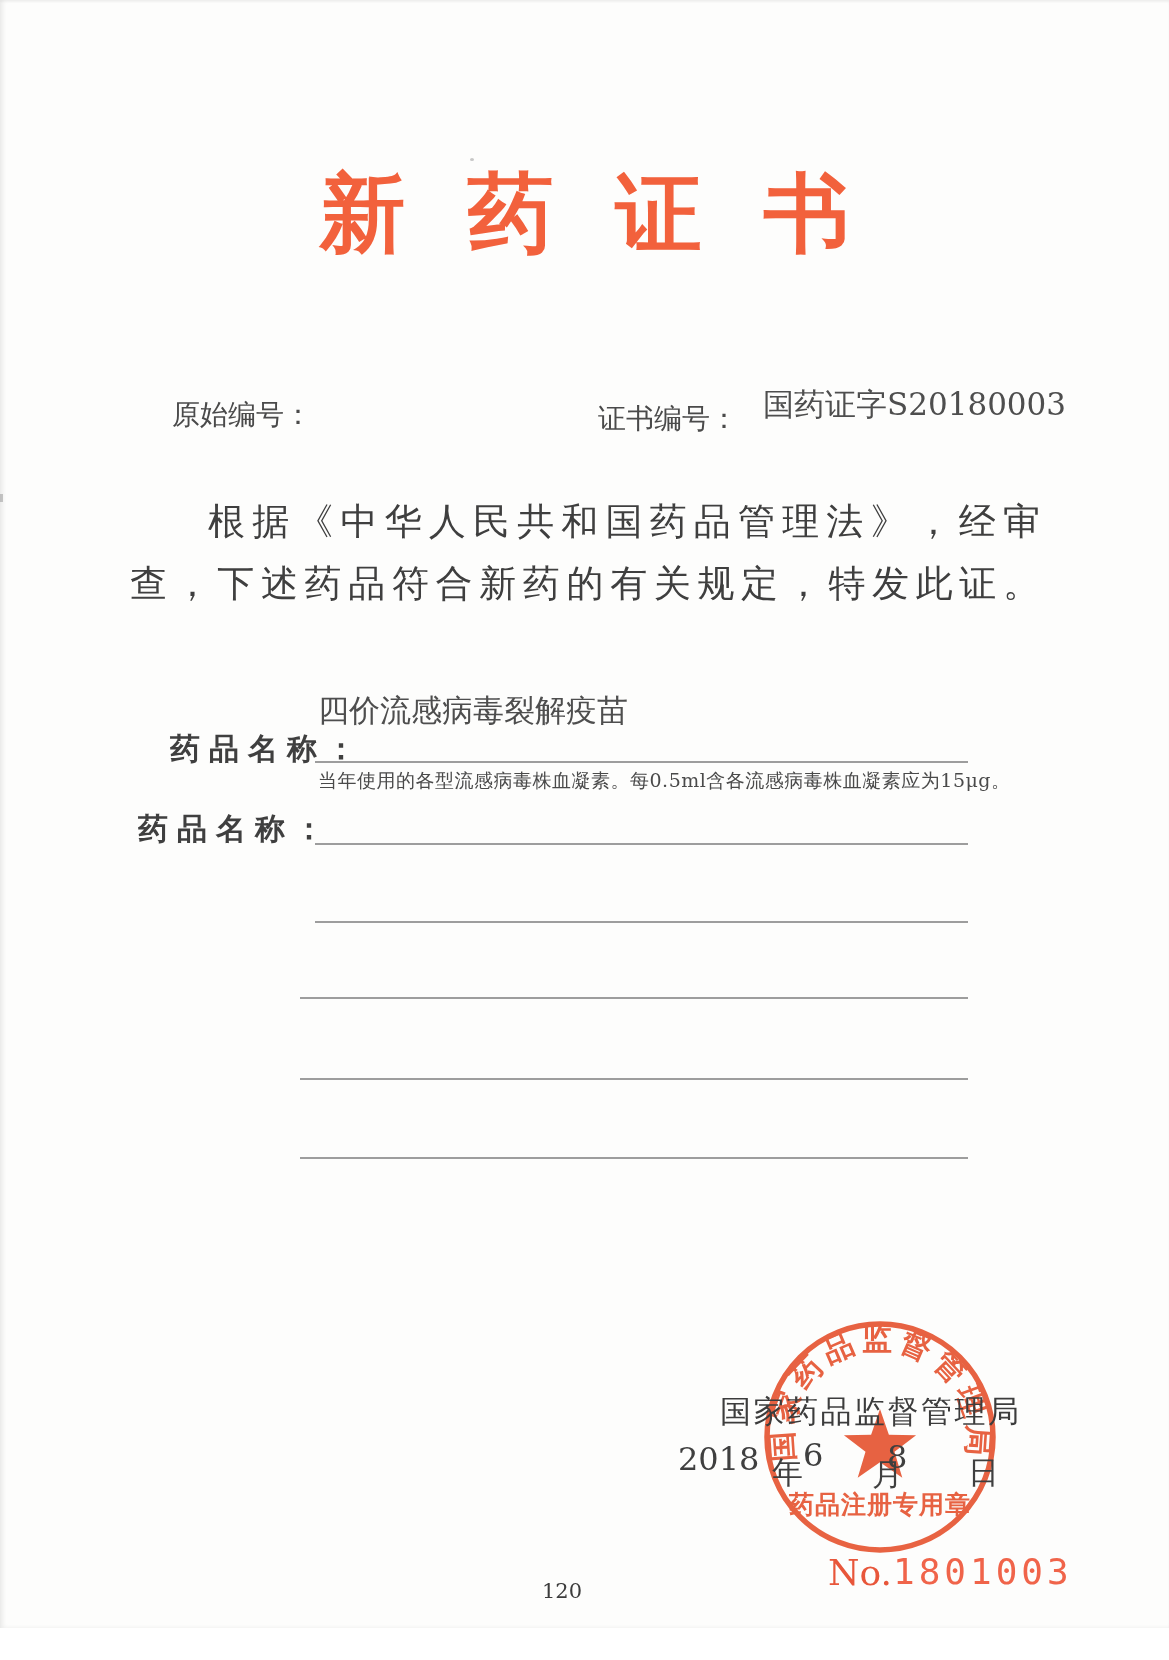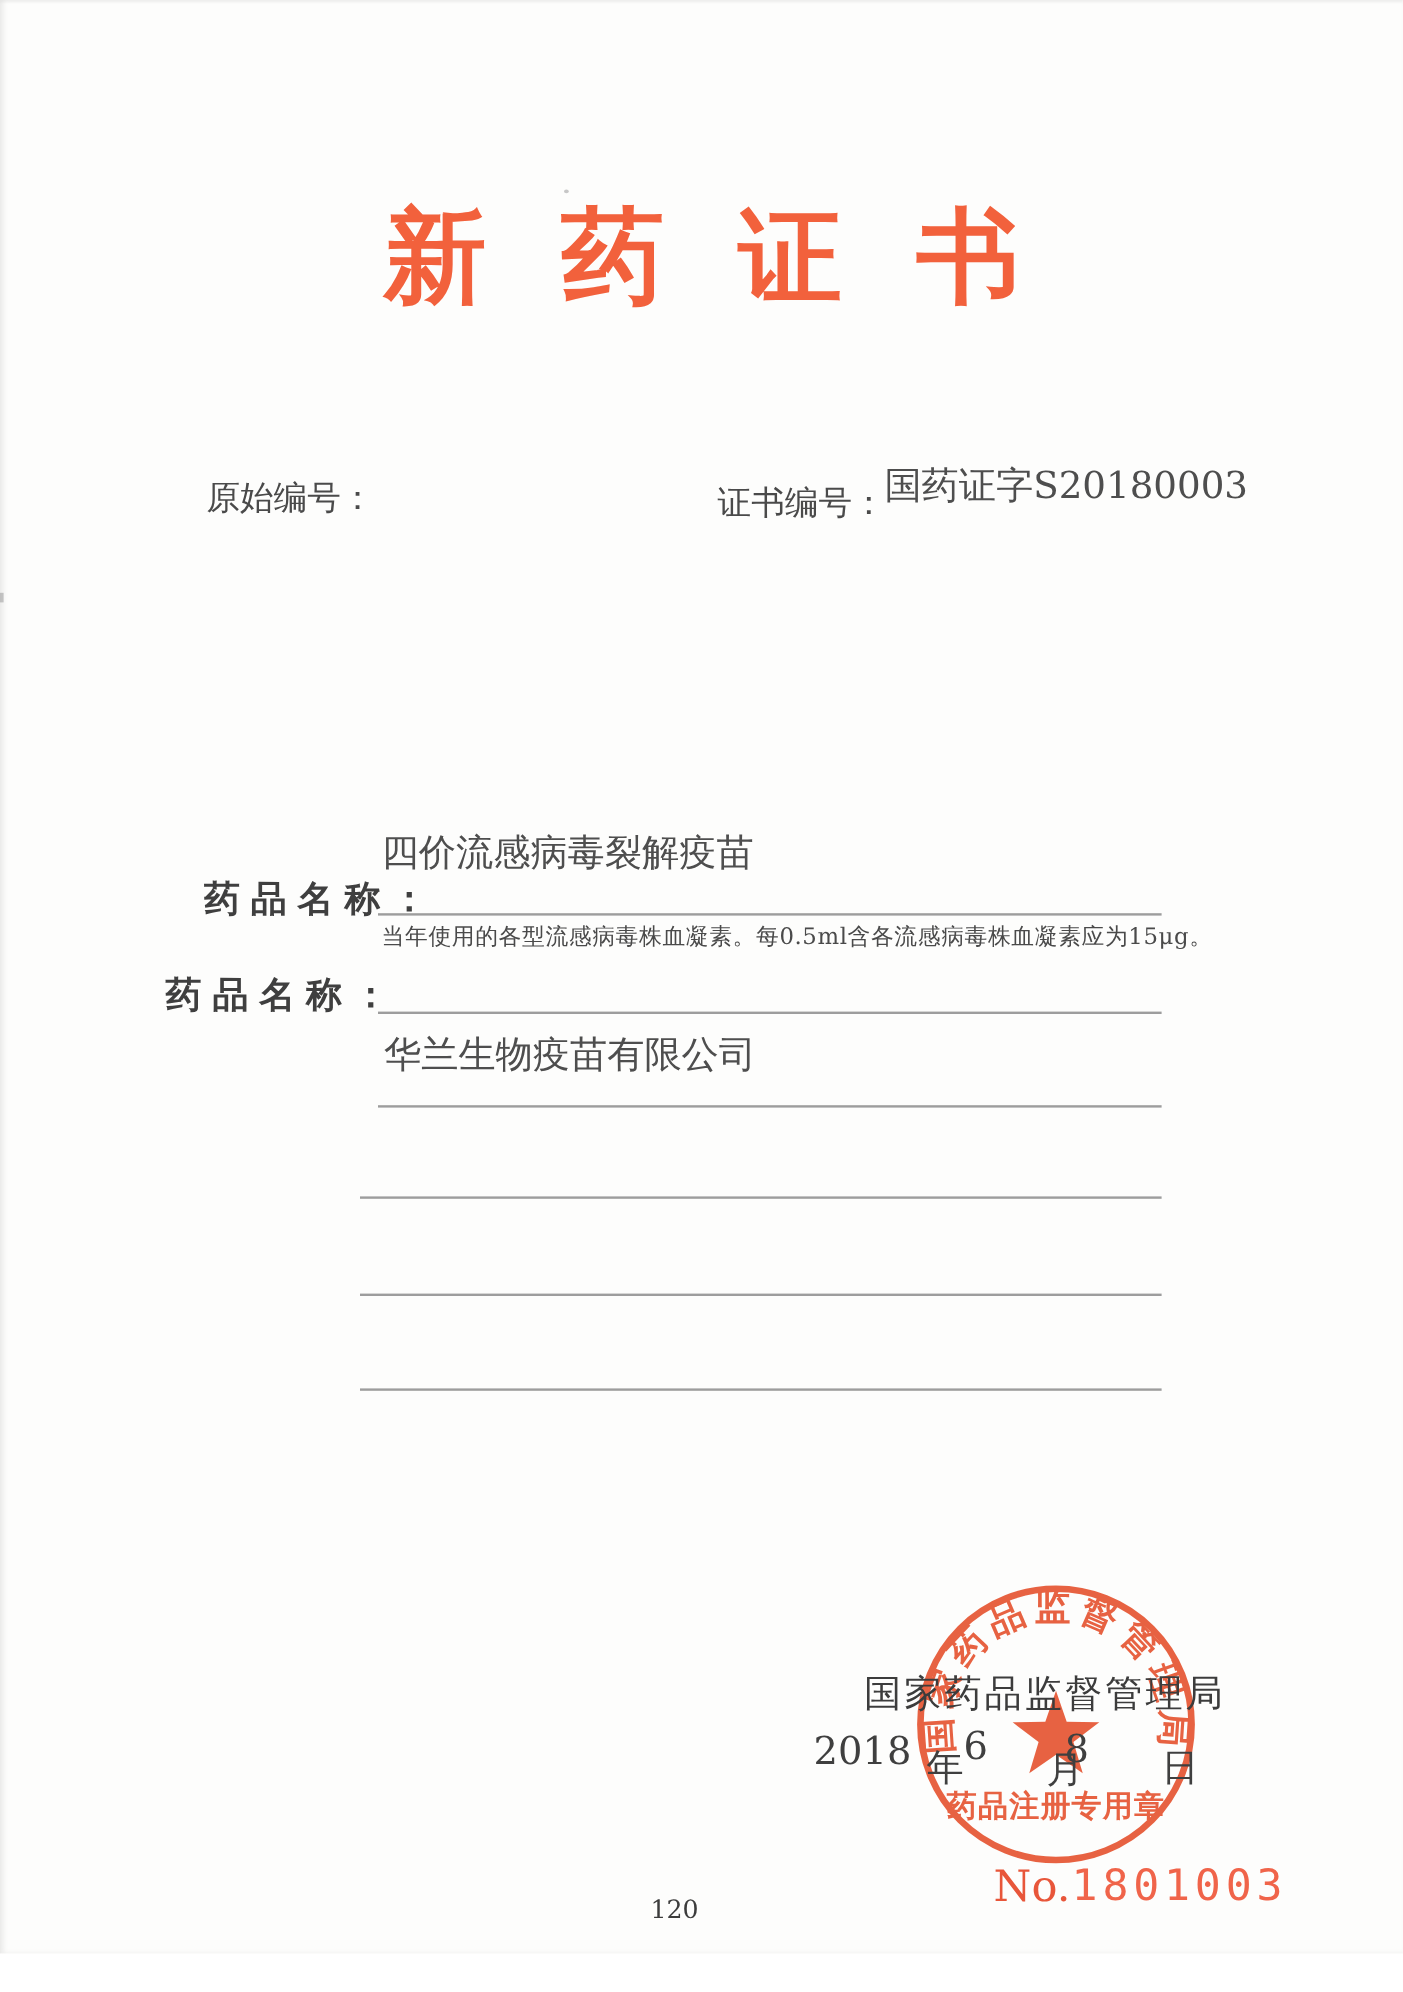--- a/index.html
+++ b/index.html
@@ -62,32 +62,35 @@
 <body>
 
 <div class="page">
 
   <div class="title-row">
     <span class="title-text">新药证书</span>
   </div>
 
   <div class="abs hdr-label" style="left:172px;top:396px;">原始编号：</div>
   <div class="abs hdr-label" style="left:598px;top:400px;">证书编号：</div>
-  <div class="abs cert-no" style="left:737px;top:384px;">国药证字S20180003</div>
+  <div class="abs cert-no" style="left:763px;top:384px;">国药证字S20180003</div>
 
+  <div class="para">
+    <div class="pline indent">根据《中华人民共和国药品管理法》，经审</div>
+    <div class="pline">查，下述药品符合新药的有关规定，特发此证。</div>
+  </div>
 
   <div class="abs field-value" style="left:318px;top:690px;">四价流感病毒裂解疫苗</div>
   <div class="abs field-label ls4" style="left:138px;top:729px;margin-left:32px;">药品名称：</div>
   <div class="uline" style="left:315px;top:761px;width:653px;"></div>
 
   <div class="abs fine-print" style="left:318px;top:768px;">当年使用的各型流感病毒株血凝素。每0.5ml含各流感病毒株血凝素应为15μg。</div>
   <div class="abs field-label ls4" style="left:138px;top:809px;">药品名称：</div>
   <div class="uline" style="left:315px;top:843px;width:653px;"></div>
 
-  <div class="abs field-value" style="left:320px;top:858px;">华兰生物疫苗有限公司</div>
   <div class="uline" style="left:315px;top:921px;width:653px;"></div>
 
   <div class="uline" style="left:300px;top:997px;width:668px;"></div>
   <div class="uline" style="left:300px;top:1078px;width:668px;"></div>
   <div class="uline" style="left:300px;top:1157px;width:668px;"></div>
 
   <svg class="seal" viewBox="0 0 250 250">
     <g opacity="0.9">
       <circle cx="125" cy="125" r="113" fill="none" stroke="#e5522e" stroke-width="5.5"></circle>
       <path id="sealArc" d="M 45.3 162.2 A 88 88 0 1 1 204.7 162.2" fill="none"></path>

